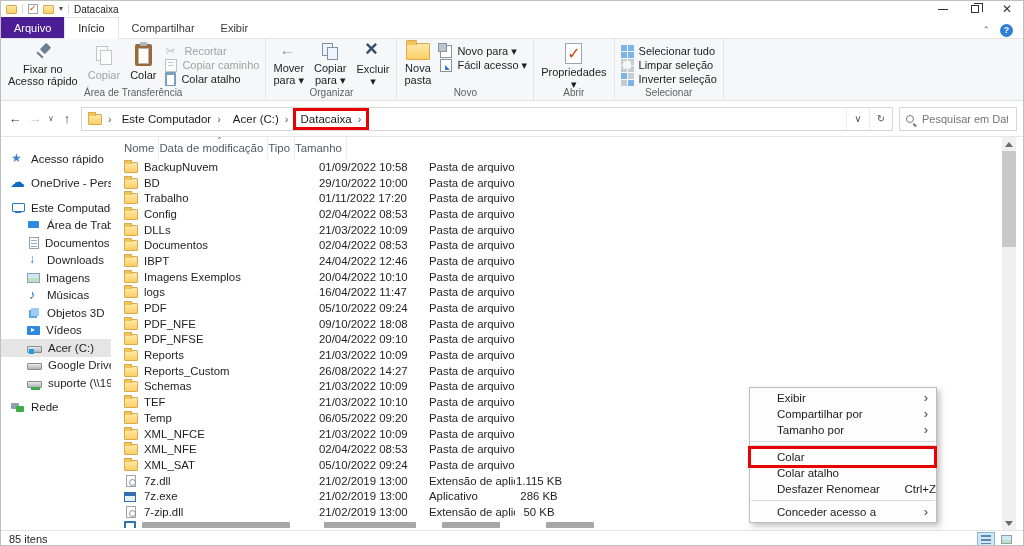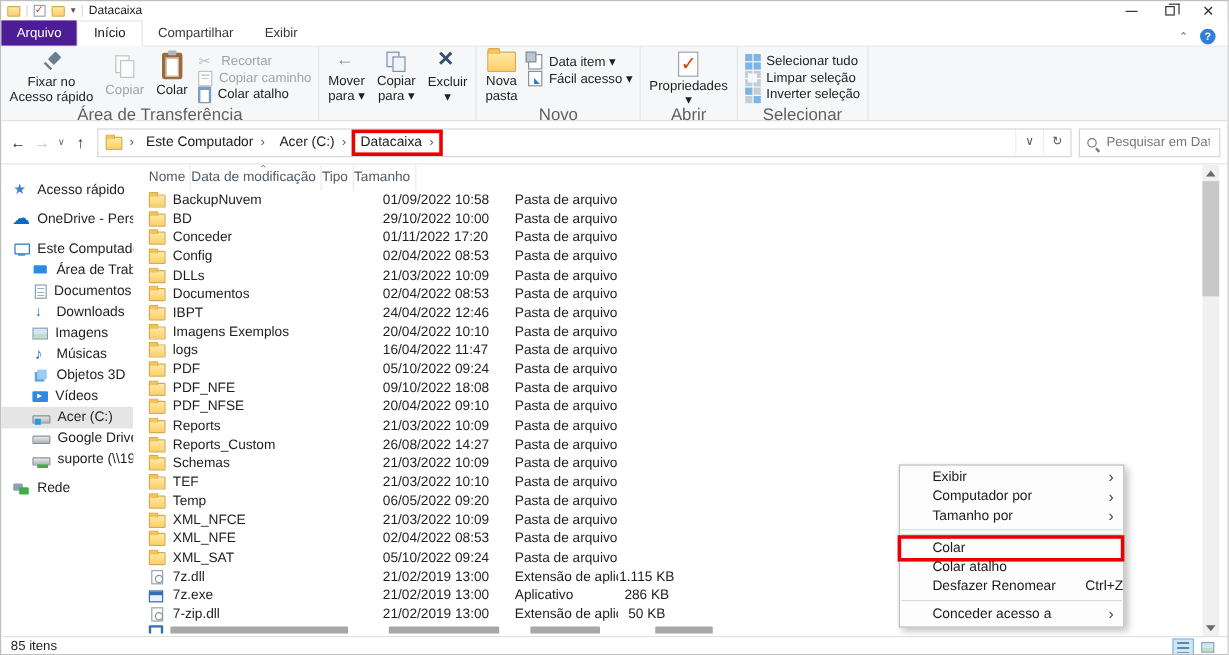--- a/index.html
+++ b/index.html
@@ -26,21 +26,21 @@
   .tab.accent{background:#4c1d95;color:#fff;}
   .tab.active{border:1px solid #e4e5e6;border-bottom:1px solid #fff;color:#1a1a1a;margin-bottom:-1px;}
   .tabs-right{margin-left:auto;display:flex;align-items:center;gap:10px;padding-right:10px;}
   .rb-collapse{color:#707070;font-size:9px;}
   .rb-help{width:13px;height:13px;border-radius:50%;background:#2f7fd6;color:#fff;font-size:9px;display:flex;align-items:center;justify-content:center;font-weight:bold;}
 
   
   .ribbon{height:62px;background:#f6f7f8;border-bottom:1px solid #e1e2e3;display:flex;font-size:11px;}
   .rgroup{display:flex;flex-direction:column;border-right:1px solid #e4e5e6;padding:1px 2px 0;}
   .rg-body{flex:1;display:flex;align-items:flex-start;}
-  .rg-label{text-align:center;font-size:14px;color:#5f5f5f;padding:1px 6px 2px;}
+  .rg-label{text-align:center;font-size:10px;color:#5f5f5f;padding:1px 6px 2px;}
   .bigbtn{display:flex;flex-direction:column;align-items:center;justify-content:flex-start;padding:3px 5px 0;line-height:1.1;text-align:center;height:46px;}
   .bigbtn .icbox{height:24px;display:flex;align-items:center;justify-content:center;margin-bottom:2px;}
   .lbl{white-space:pre-line;font-size:11px;}
   .smallstack{display:flex;flex-direction:column;padding-top:4px;}
   .smallbtn{display:flex;align-items:center;gap:5px;height:14px;padding:0 4px;}
   .disabled{color:#a3a3a3;}
   .disabled .ri,.disabled .ic{filter:grayscale(1);opacity:.5;}
 
   
   .ri{display:inline-block;position:relative;flex:none;}
@@ -302,35 +302,36 @@
 para ▾</span>
         </div>
         <div class="bigbtn">
           <span class="icbox">
               <span class="ri ri-x"></span>
             </span>
           <span class="lbl">Excluir
 ▾</span>
         </div>
       </div>
+      <div class="rg-label">Organizar</div>
     </div>
 
     <div class="rgroup">
       <div class="rg-body">
         <div class="bigbtn">
           <span class="icbox">
               <span class="ri ri-folderbig"></span>
             </span>
           <span class="lbl">Nova
 pasta</span>
         </div>
         <div class="smallstack">
           <div class="smallbtn">
             <span class="ri ri-newitem"></span>
-            <span>Data item ▾</span>
+            <span>Novo para ▾</span>
           </div>
           <div class="smallbtn">
             <span class="ri ri-easy"></span>
             <span>Fácil acesso ▾</span>
           </div>
         </div>
       </div>
       <div class="rg-label">Novo</div>
     </div>
 
@@ -499,21 +500,21 @@
             </span>
             <span class="cell name">BD</span>
             <span class="cell date">29/10/2022 10:00</span>
             <span class="cell type">Pasta de arquivos</span>
             <span class="cell size"></span>
           </div>
           <div class="file-row">
             <span class="cell-icon">
               <span class="ic ic-folder"></span>
             </span>
-            <span class="cell name">Conceder</span>
+            <span class="cell name">Trabalho</span>
             <span class="cell date">01/11/2022 17:20</span>
             <span class="cell type">Pasta de arquivos</span>
             <span class="cell size"></span>
           </div>
           <div class="file-row">
             <span class="cell-icon">
               <span class="ic ic-folder"></span>
             </span>
             <span class="cell name">Config</span>
             <span class="cell date">02/04/2022 08:53</span>
@@ -710,21 +711,21 @@
       </div>
     </div>
 
     <div class="context-menu">
 
     <div class="menu-item submenu">
           <span class="mi-label">Exibir</span>
           <span class="mi-short"></span>
         </div>
         <div class="menu-item submenu">
-          <span class="mi-label">Computador por</span>
+          <span class="mi-label">Compartilhar por</span>
           <span class="mi-short"></span>
         </div>
         <div class="menu-item submenu">
           <span class="mi-label">Tamanho por</span>
           <span class="mi-short"></span>
         </div>
         <div class="menu-item sep">
           
           
         </div>

